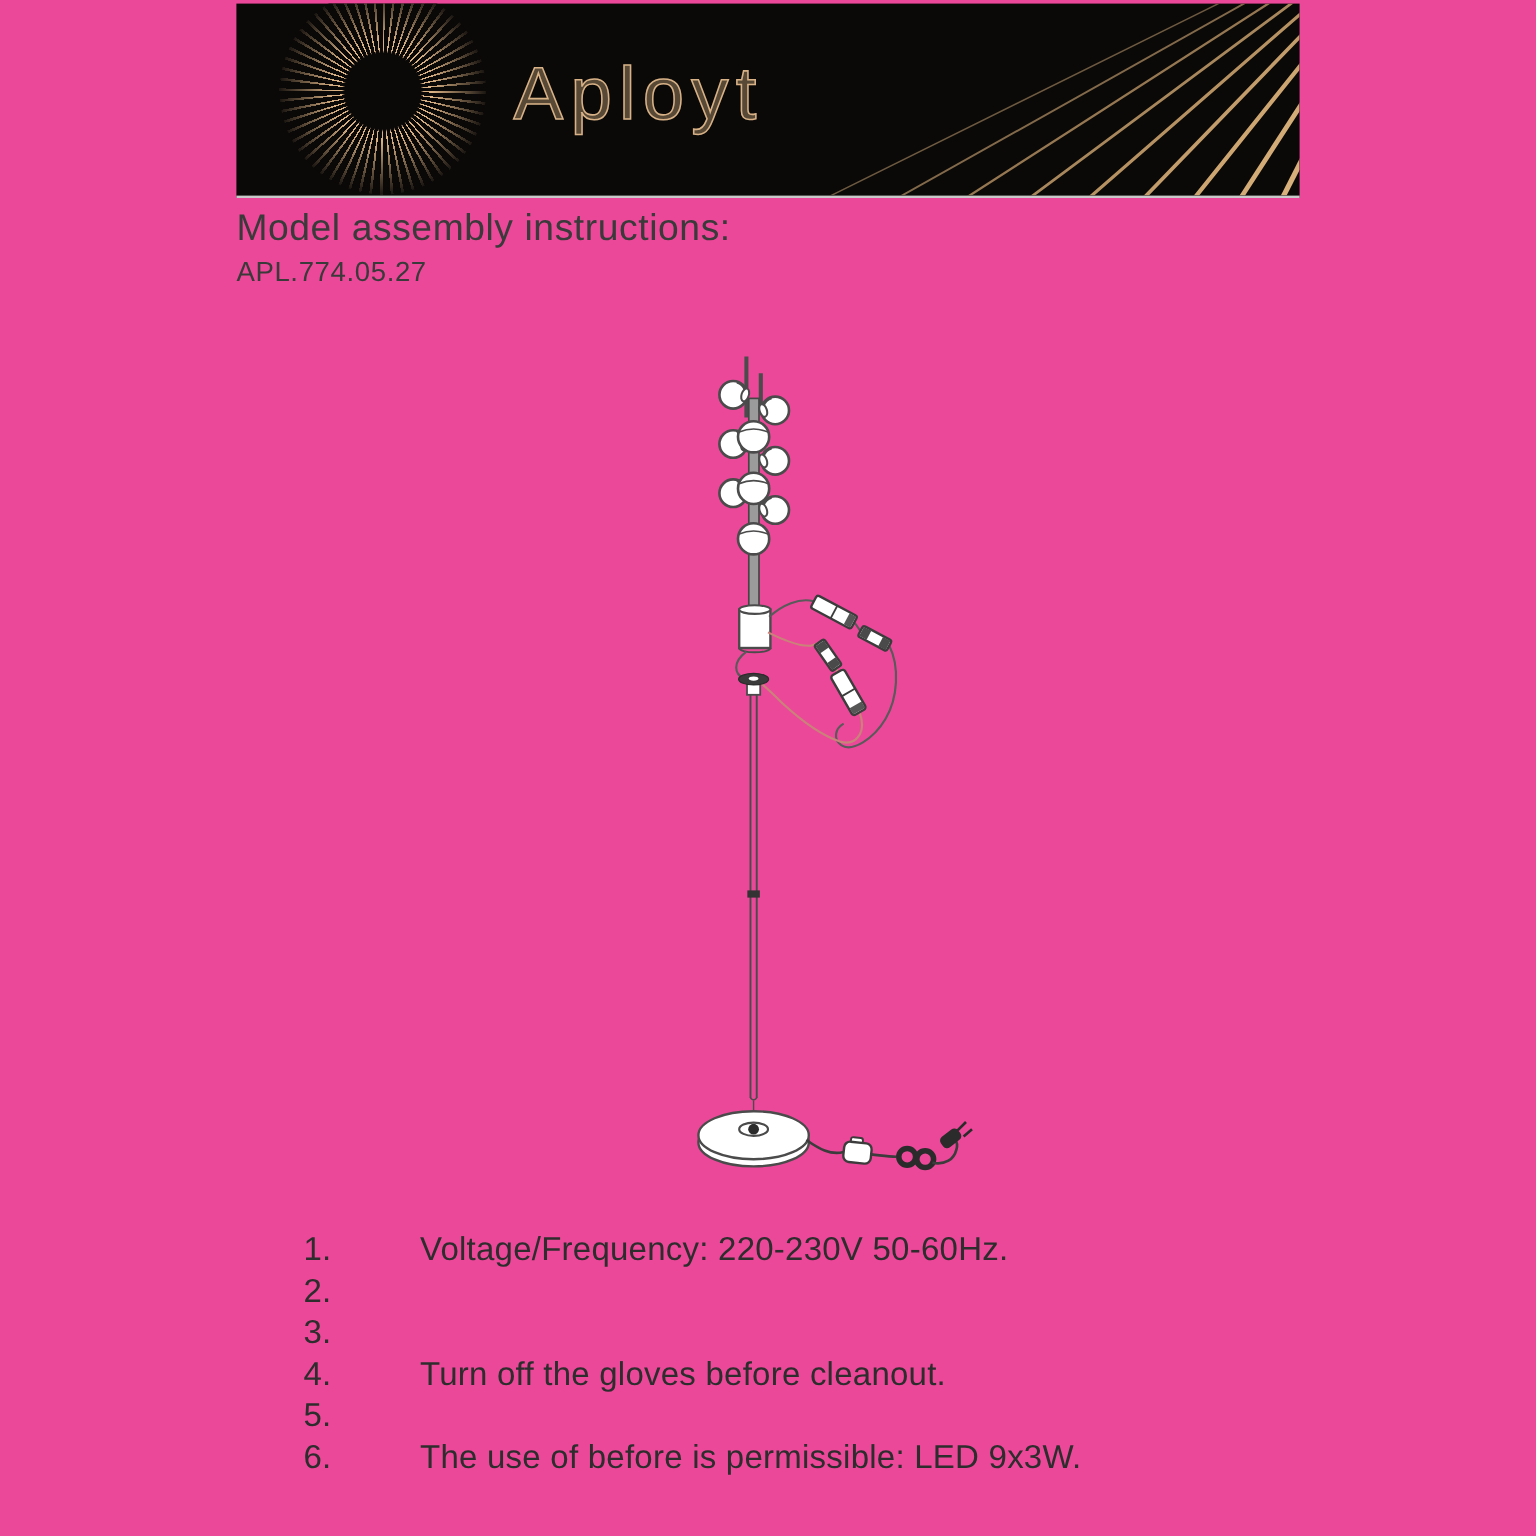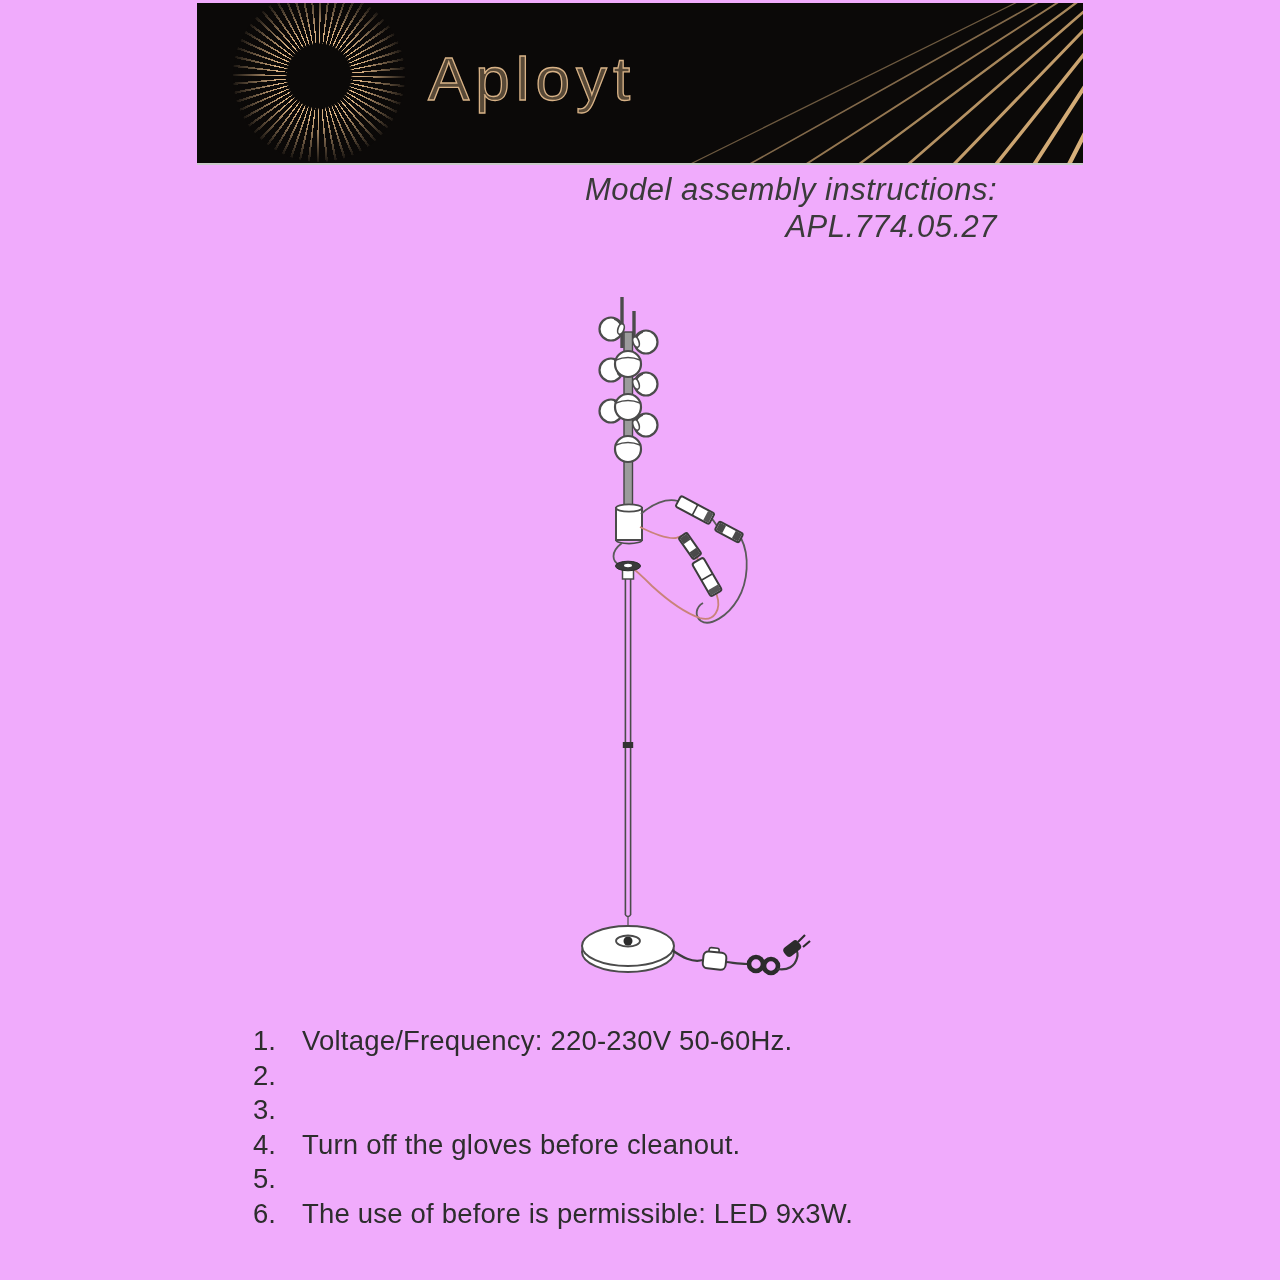--- a/index.html
+++ b/index.html
@@ -1,46 +1,46 @@
 <!DOCTYPE html>
 <html><head>
 <meta charset="utf-8">
 <style>
   html,body{margin:0;padding:0;background:#ffffff;}
-  .page{position:relative;width:1280px;height:1280px;background:#f0abfc;overflow:hidden;
+  .page{position:relative;width:1280px;height:1280px;background:#ec4899;overflow:hidden;
         font-family:"Liberation Sans", sans-serif;}
 
   
   .banner{position:absolute;left:197px;top:3px;width:886px;height:160px;
           background:#0b0908;overflow:hidden;border-bottom:2px solid #c9c9c9;}
   .sunburst{position:absolute;left:36px;top:-13px;width:172px;height:172px;border-radius:50%;
     background:
       radial-gradient(circle, #0b0908 0 26%, rgba(11,9,8,0) 28%),
       radial-gradient(circle, rgba(11,9,8,0) 0 34%, rgba(11,9,8,.55) 55%, #0b0908 74%),
       repeating-conic-gradient(#d9b183 0deg 1.6deg, rgba(11,9,8,0) 1.6deg 6deg);}
   .brand{position:absolute;left:231px;top:40px;font-size:62px;font-weight:300;
          letter-spacing:6px;color:rgba(216,178,134,0.38);
          -webkit-text-stroke:1.3px #d8b286;}
   .rays{position:absolute;left:0;top:0;width:886px;height:160px;}
 
   
-  .title-block{position:absolute;left:197px;top:171px;width:800px;text-align:right;
-               color:#3a3a3a;font-style:italic;}
+  .title-block{position:absolute;left:197px;top:171px;width:800px;text-align:left;
+               color:#3a3a3a;}
   .title-line{font-size:31px;line-height:37px;letter-spacing:0.5px;}
-  .model-line{font-size:31px;line-height:37px;letter-spacing:0.5px;}
+  .model-line{font-size:23px;line-height:37px;letter-spacing:0.5px;}
 
   
   .diagram{position:absolute;left:555px;top:288px;width:290px;height:700px;}
 
   
   .instructions{position:absolute;left:253px;top:1025px;width:830px;list-style:none;
                 margin:0;padding:0;color:#2d2d2d;}
   .instructions .row{display:flex;align-items:baseline;height:34.6px;font-size:27.5px;}
   .instructions .num{width:49px;flex:0 0 49px;}
-  .instructions .txt{flex:1 1 auto;letter-spacing:0.2px;}
+  .instructions .txt{flex:1 1 auto;letter-spacing:0.2px;margin-left:48px;}
 </style>
 </head>
 <body>
 
 <div class="page">
 
   <header class="banner">
     <div class="sunburst"></div>
     <div class="brand">Aployt</div>
     <svg class="rays" viewBox="0 0 886 160">

